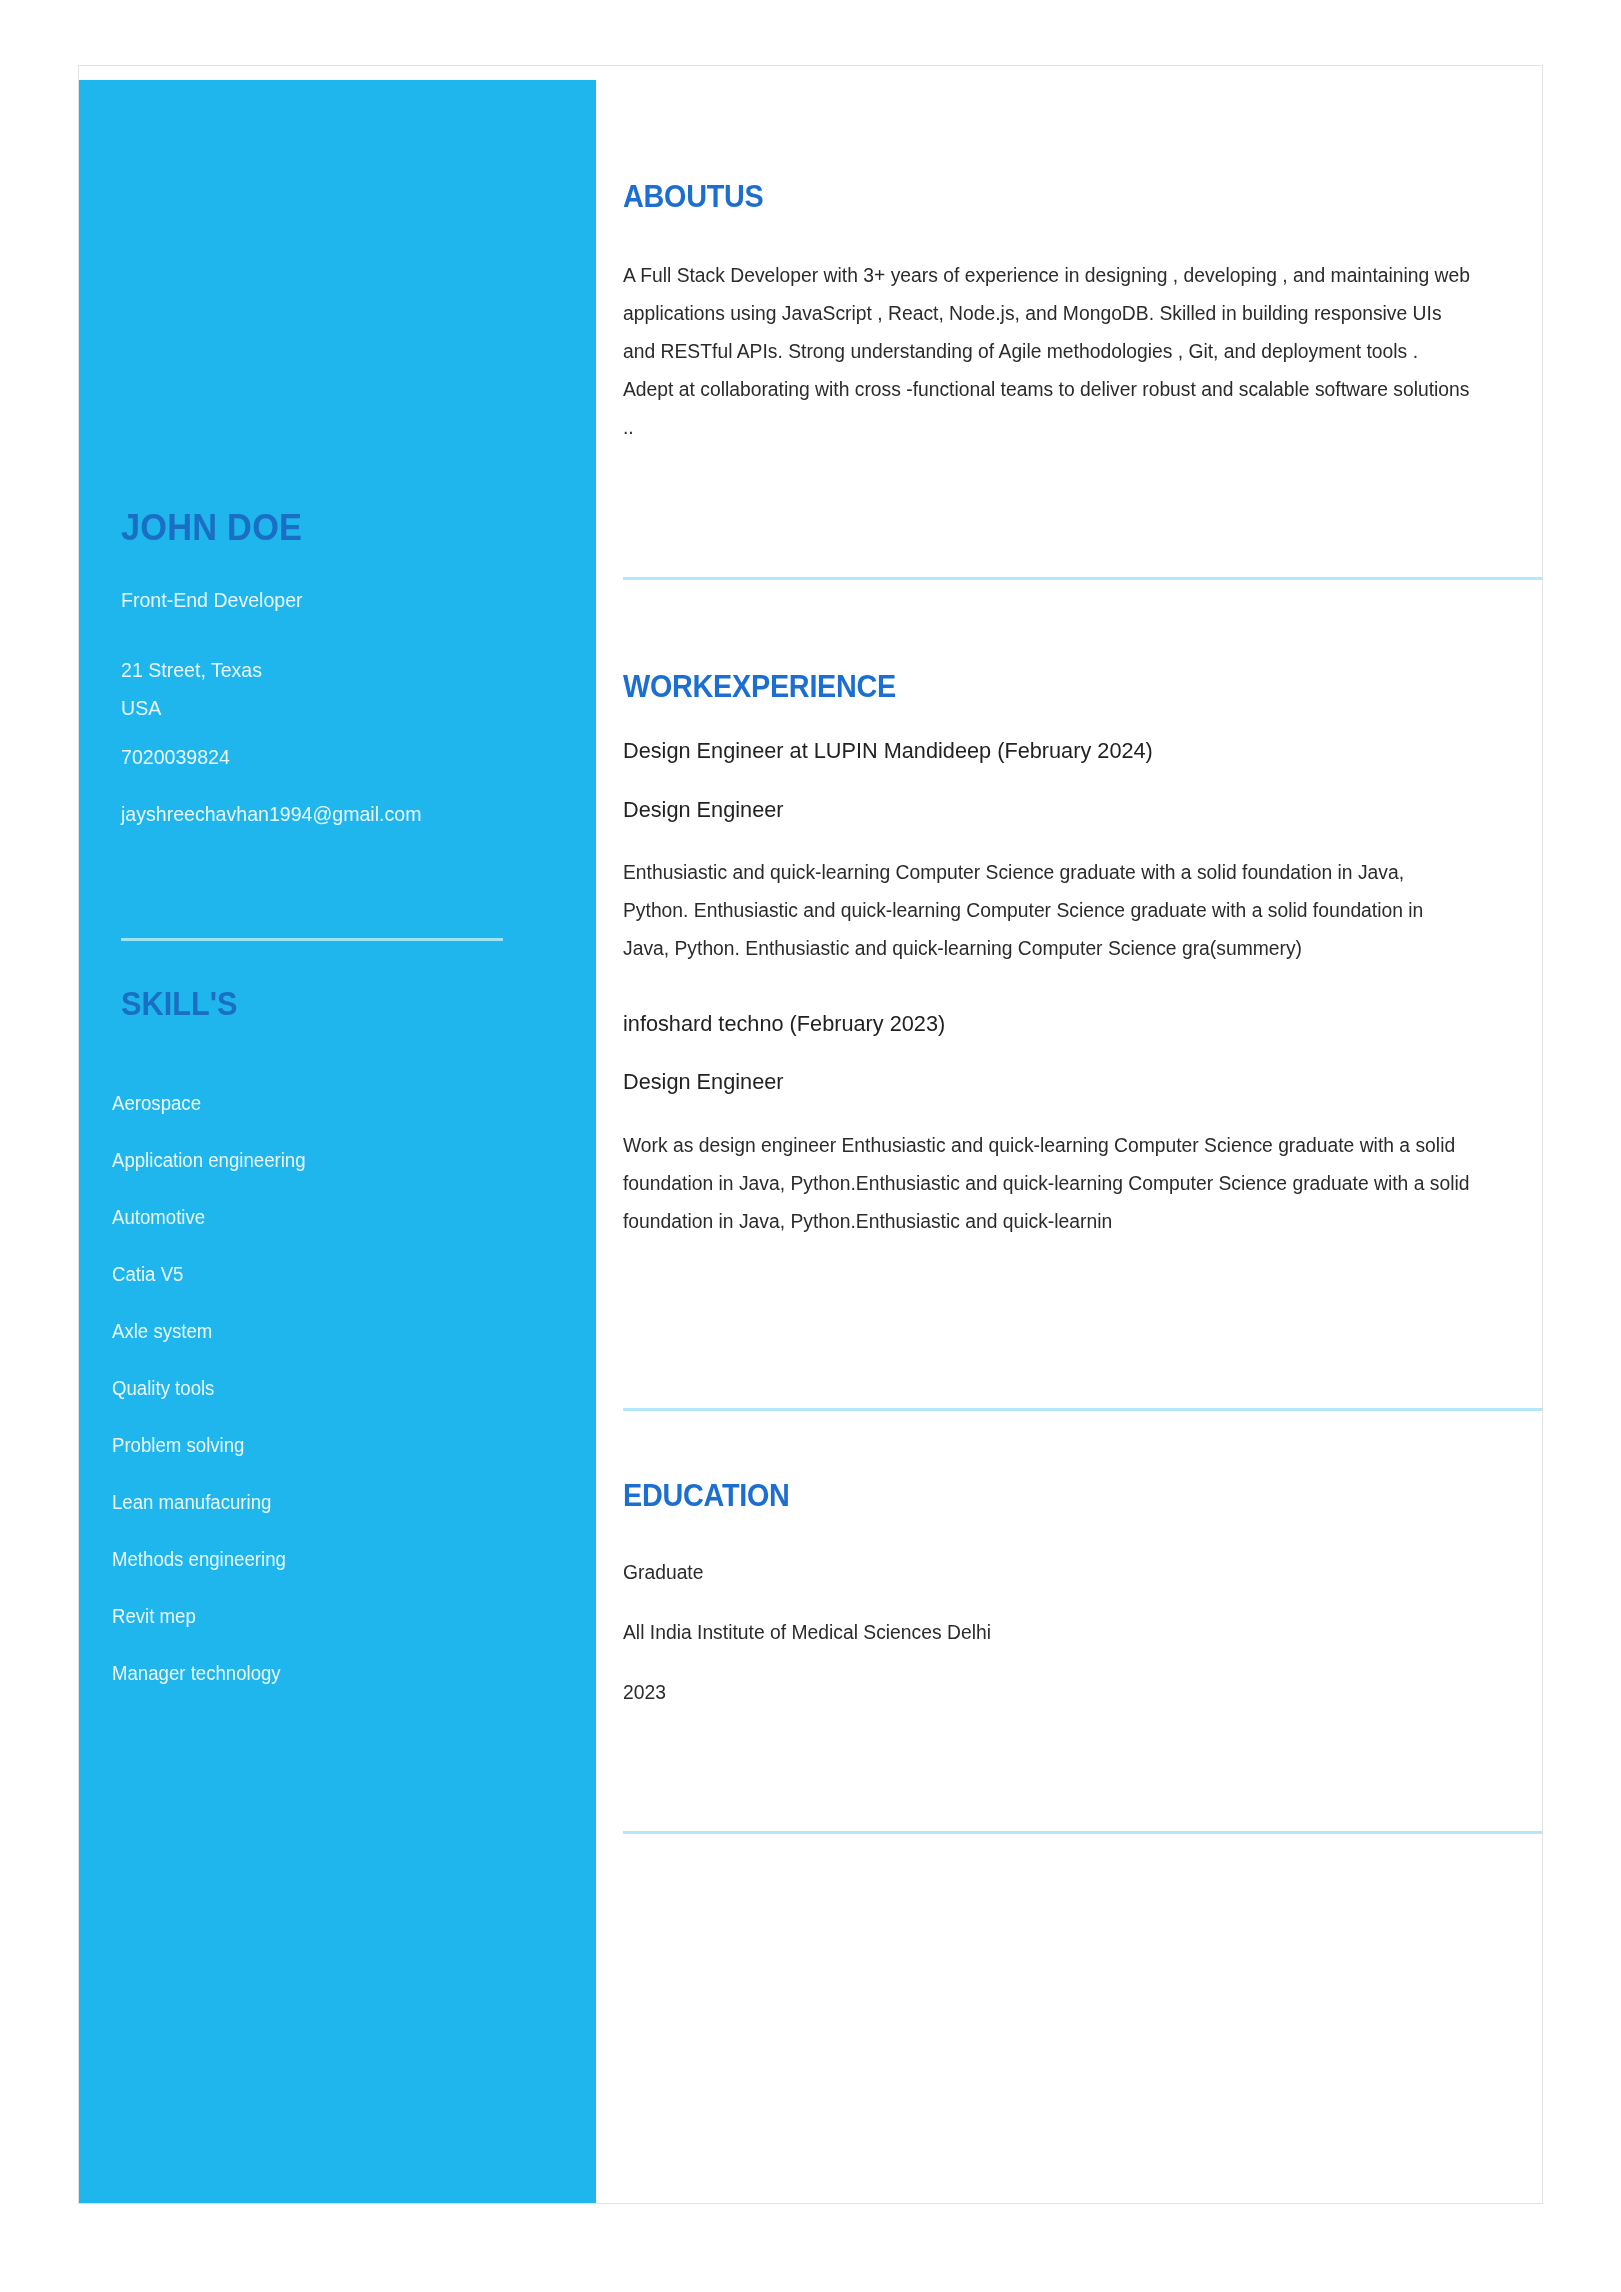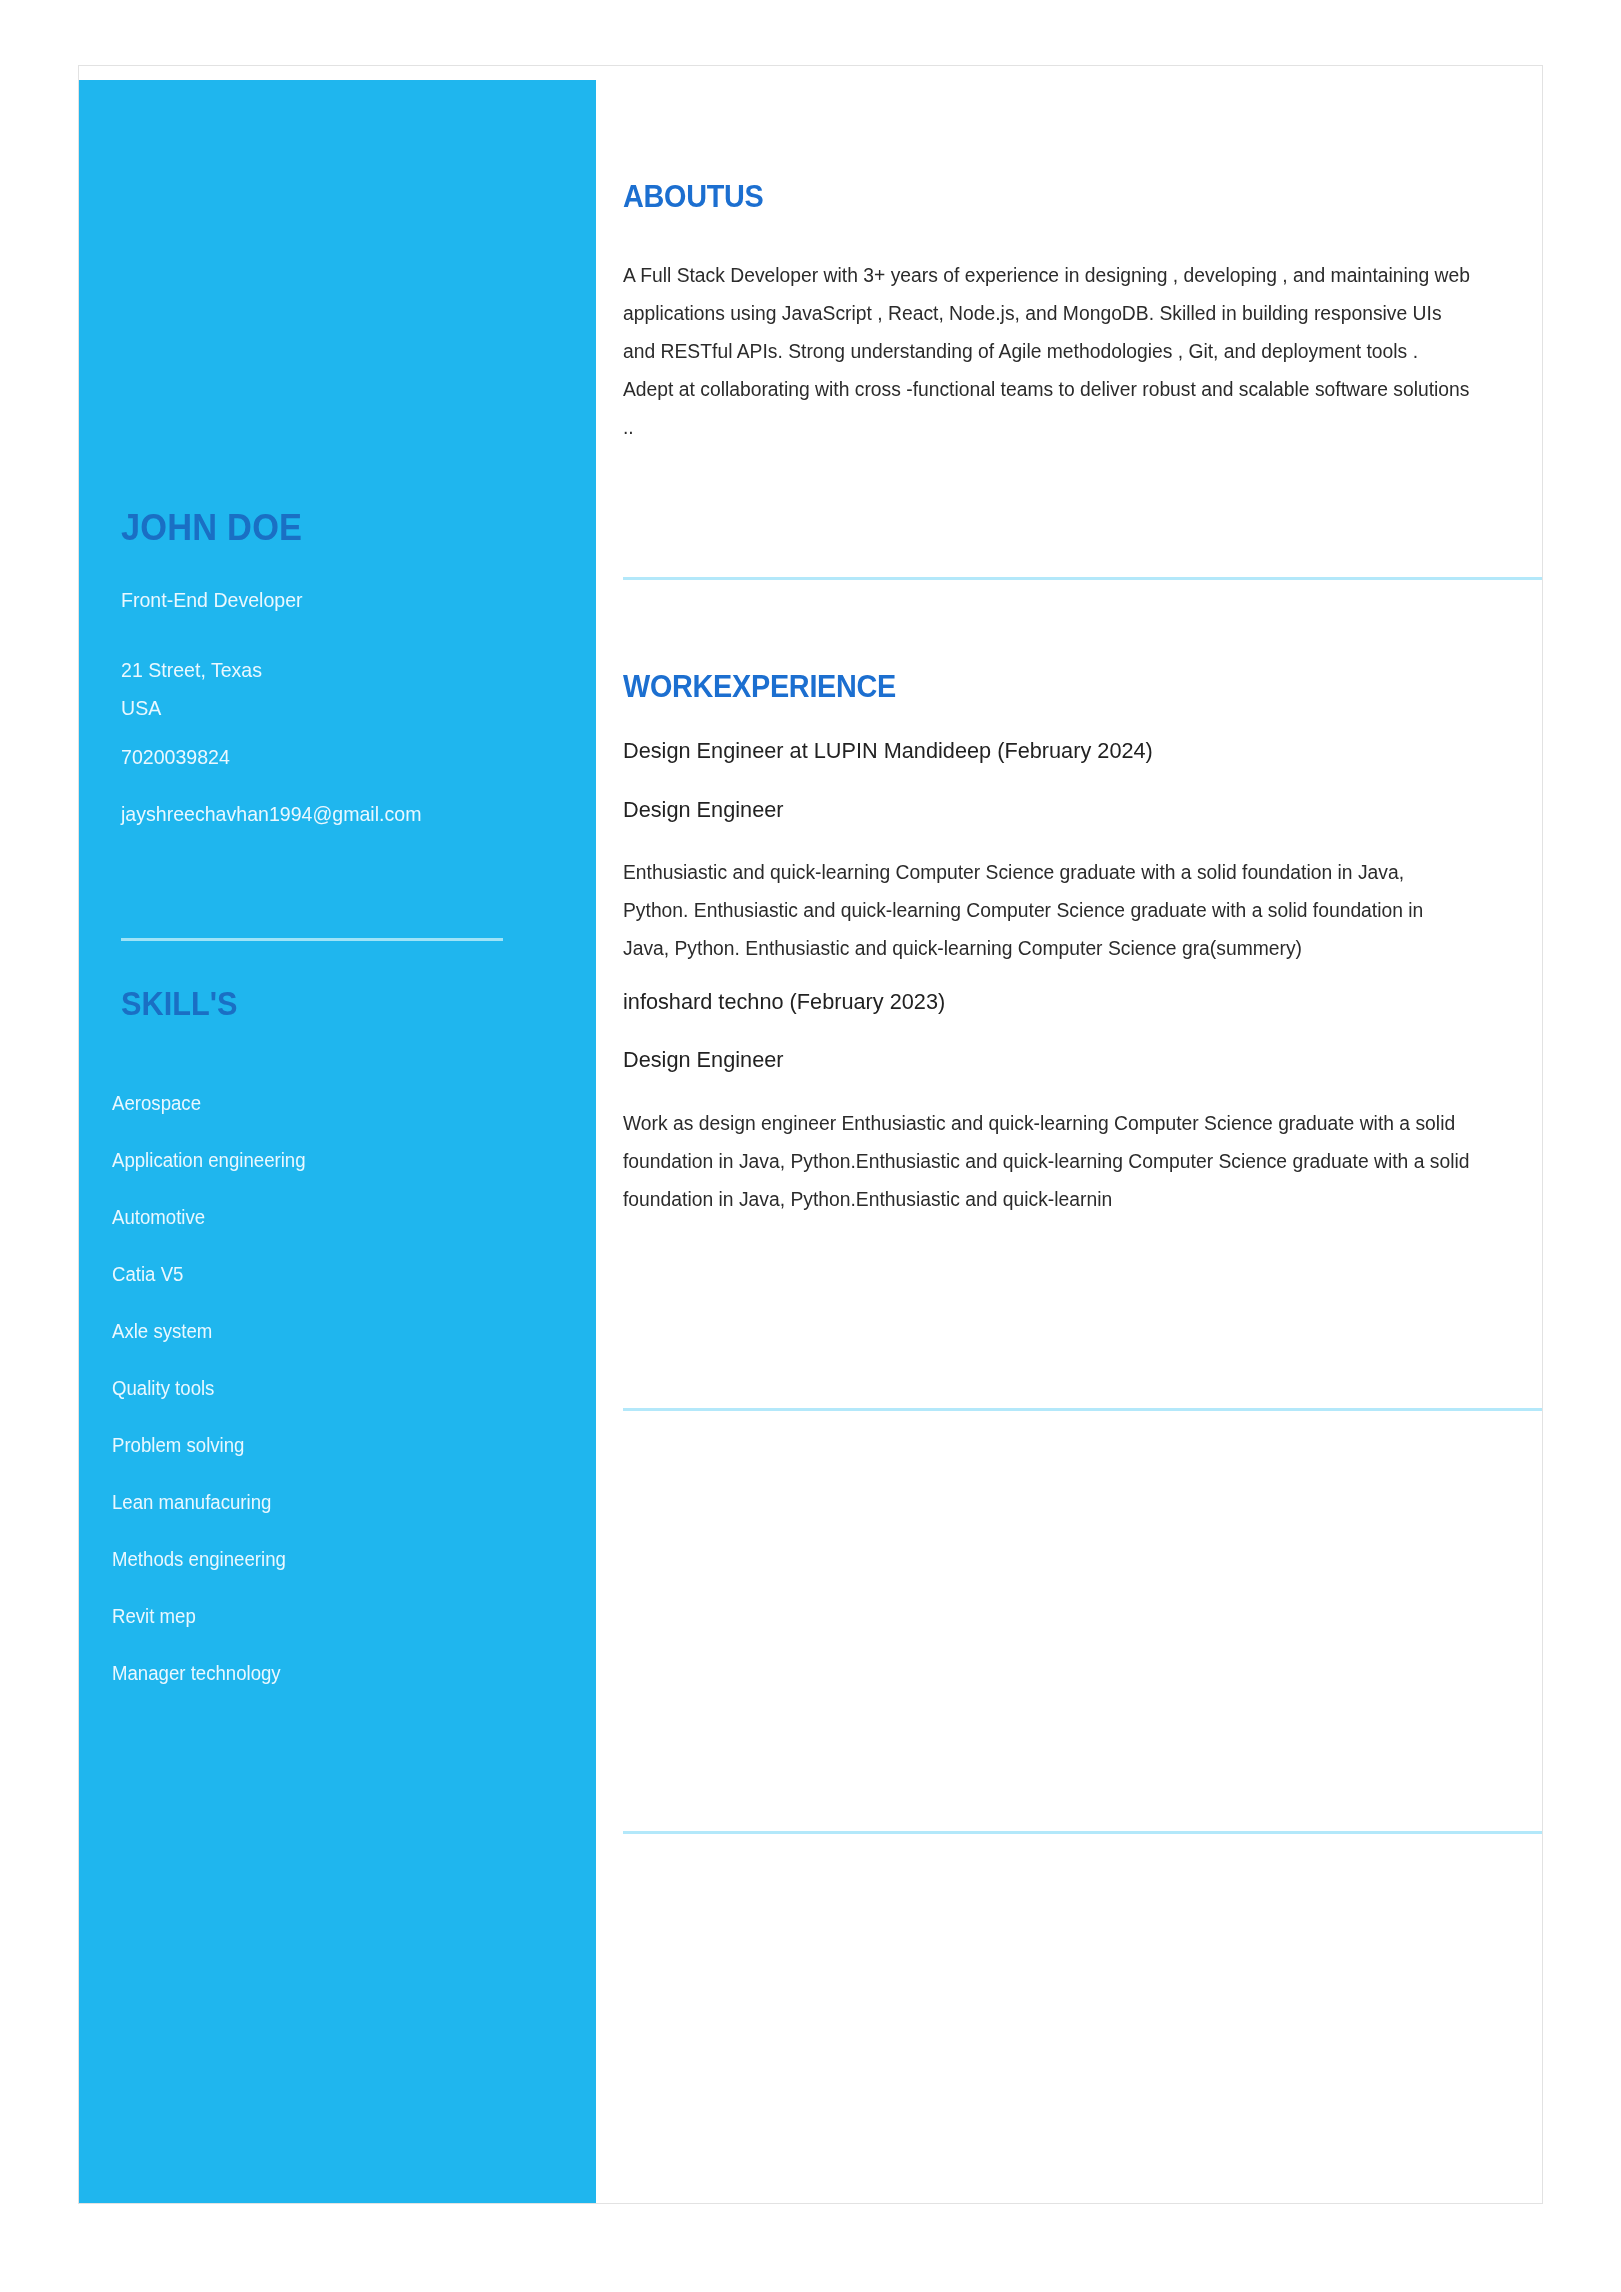--- a/index.html
+++ b/index.html
@@ -267,28 +267,34 @@
 
     <div class="blk" style="top:602px;">
       <h2 class="sec">WORKEXPERIENCE</h2>
 
       <div style="margin-top:29px;">
         <p class="entry-title">Design Engineer at LUPIN Mandideep (February 2024)</p>
         <p class="entry-sub" style="margin-top:25.5px;">Design Engineer</p>
         <p class="body" style="margin-top:27.4px;">Enthusiastic and quick-learning Computer Science graduate with a solid foundation in Java, Python. Enthusiastic and quick-learning Computer Science graduate with a solid foundation in Java, Python. Enthusiastic and quick-learning Computer Science gra(summery)</p>
       </div>
 
-      <div style="margin-top:18px;">
+      <div style="margin-top:40px;">
         <p class="entry-title">infoshard techno (February 2023)</p>
         <p class="entry-sub" style="margin-top:25.5px;">Design Engineer</p>
         <p class="body" style="margin-top:27.4px;">Work as design engineer Enthusiastic and quick-learning Computer Science graduate with a solid foundation in Java, Python.Enthusiastic and quick-learning Computer Science graduate with a solid foundation in Java, Python.Enthusiastic and quick-learnin</p>
       </div>
     </div>
 
     <div class="blk divider" style="top:1342px;"></div>
 
+    <div class="blk" style="top:1411px;">
+      <h2 class="sec">EDUCATION</h2>
+      <p class="edu-line" style="margin-top:43px;">Graduate</p>
+      <p class="edu-line" style="margin-top:29px;">All India Institute of Medical Sciences Delhi</p>
+      <p class="edu-line" style="margin-top:29px;">2023</p>
+    </div>
 
     <div class="blk divider" style="top:1765px;"></div>
 
 
   </div>
 </div>
 
 
 </body></html>

